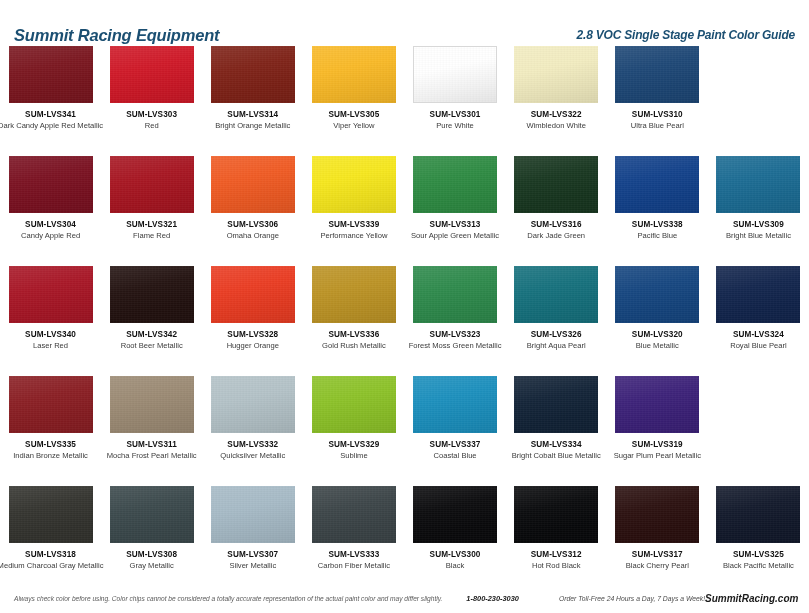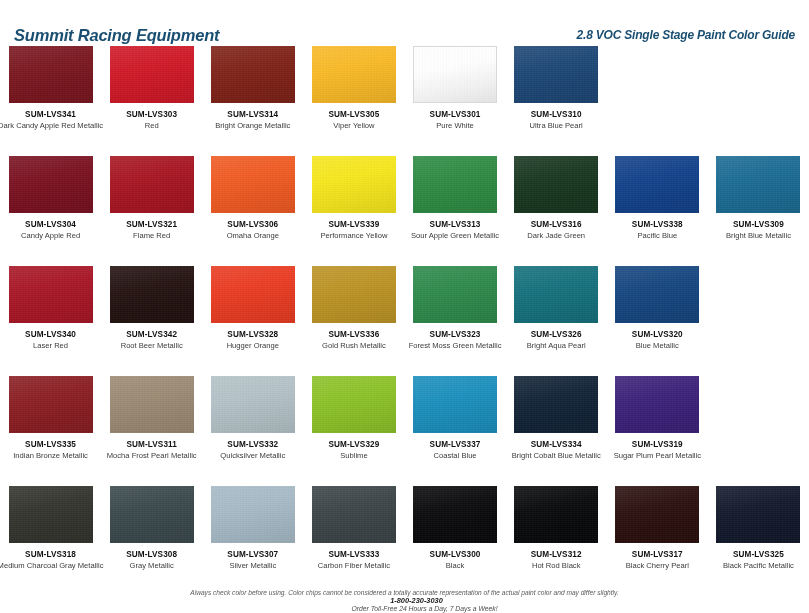--- a/index.html
+++ b/index.html
@@ -130,21 +130,20 @@
     left: 0;
     bottom: 6px;
     width: 809px;
     height: 18px;
     display: flex;
     align-items: center;
     padding: 0 14px;
     box-sizing: border-box;
     font-style: italic;
     color: #555555;
-    flex-direction: column;
   }
   .footer-disclaimer {
     font-size: 6.6px;
     font-style: italic;
     color: #5a5a5a;
     white-space: nowrap;
   }
   .footer-phone {
     font-size: 7.4px;
     font-weight: bold;
@@ -215,20 +214,28 @@
         </div>
         <div class="swatch-cell">
           <div class="chip has-border" style="background: rgb(255, 255, 255);">
             <div class="chip-grain"></div>
             <div class="chip-sheen"></div>
           </div>
           <div class="chip-code">SUM-LVS301</div>
           <div class="chip-name">Pure White</div>
         </div>
         <div class="swatch-cell">
+          <div class="chip" style="background: rgb(242, 236, 192);">
+            <div class="chip-grain"></div>
+            <div class="chip-sheen"></div>
+          </div>
+          <div class="chip-code">SUM-LVS322</div>
+          <div class="chip-name">Wimbledon White</div>
+        </div>
+        <div class="swatch-cell">
           <div class="chip" style="background: rgb(28, 70, 117);">
             <div class="chip-grain"></div>
             <div class="chip-sheen"></div>
           </div>
           <div class="chip-code">SUM-LVS310</div>
           <div class="chip-name">Ultra Blue Pearl</div>
         </div>
       </div>
       <div class="swatch-row">
         <div class="swatch-cell">
@@ -345,20 +352,28 @@
           <div class="chip-code">SUM-LVS326</div>
           <div class="chip-name">Bright Aqua Pearl</div>
         </div>
         <div class="swatch-cell">
           <div class="chip" style="background: rgb(20, 69, 127);">
             <div class="chip-grain"></div>
             <div class="chip-sheen"></div>
           </div>
           <div class="chip-code">SUM-LVS320</div>
           <div class="chip-name">Blue Metallic</div>
+        </div>
+        <div class="swatch-cell">
+          <div class="chip" style="background: rgb(17, 36, 76);">
+            <div class="chip-grain"></div>
+            <div class="chip-sheen"></div>
+          </div>
+          <div class="chip-code">SUM-LVS324</div>
+          <div class="chip-name">Royal Blue Pearl</div>
         </div>
       </div>
       <div class="swatch-row">
         <div class="swatch-cell">
           <div class="chip" style="background: rgb(138, 29, 34);">
             <div class="chip-grain"></div>
             <div class="chip-sheen"></div>
           </div>
           <div class="chip-code">SUM-LVS335</div>
           <div class="chip-name">Indian Bronze Metallic</div>

